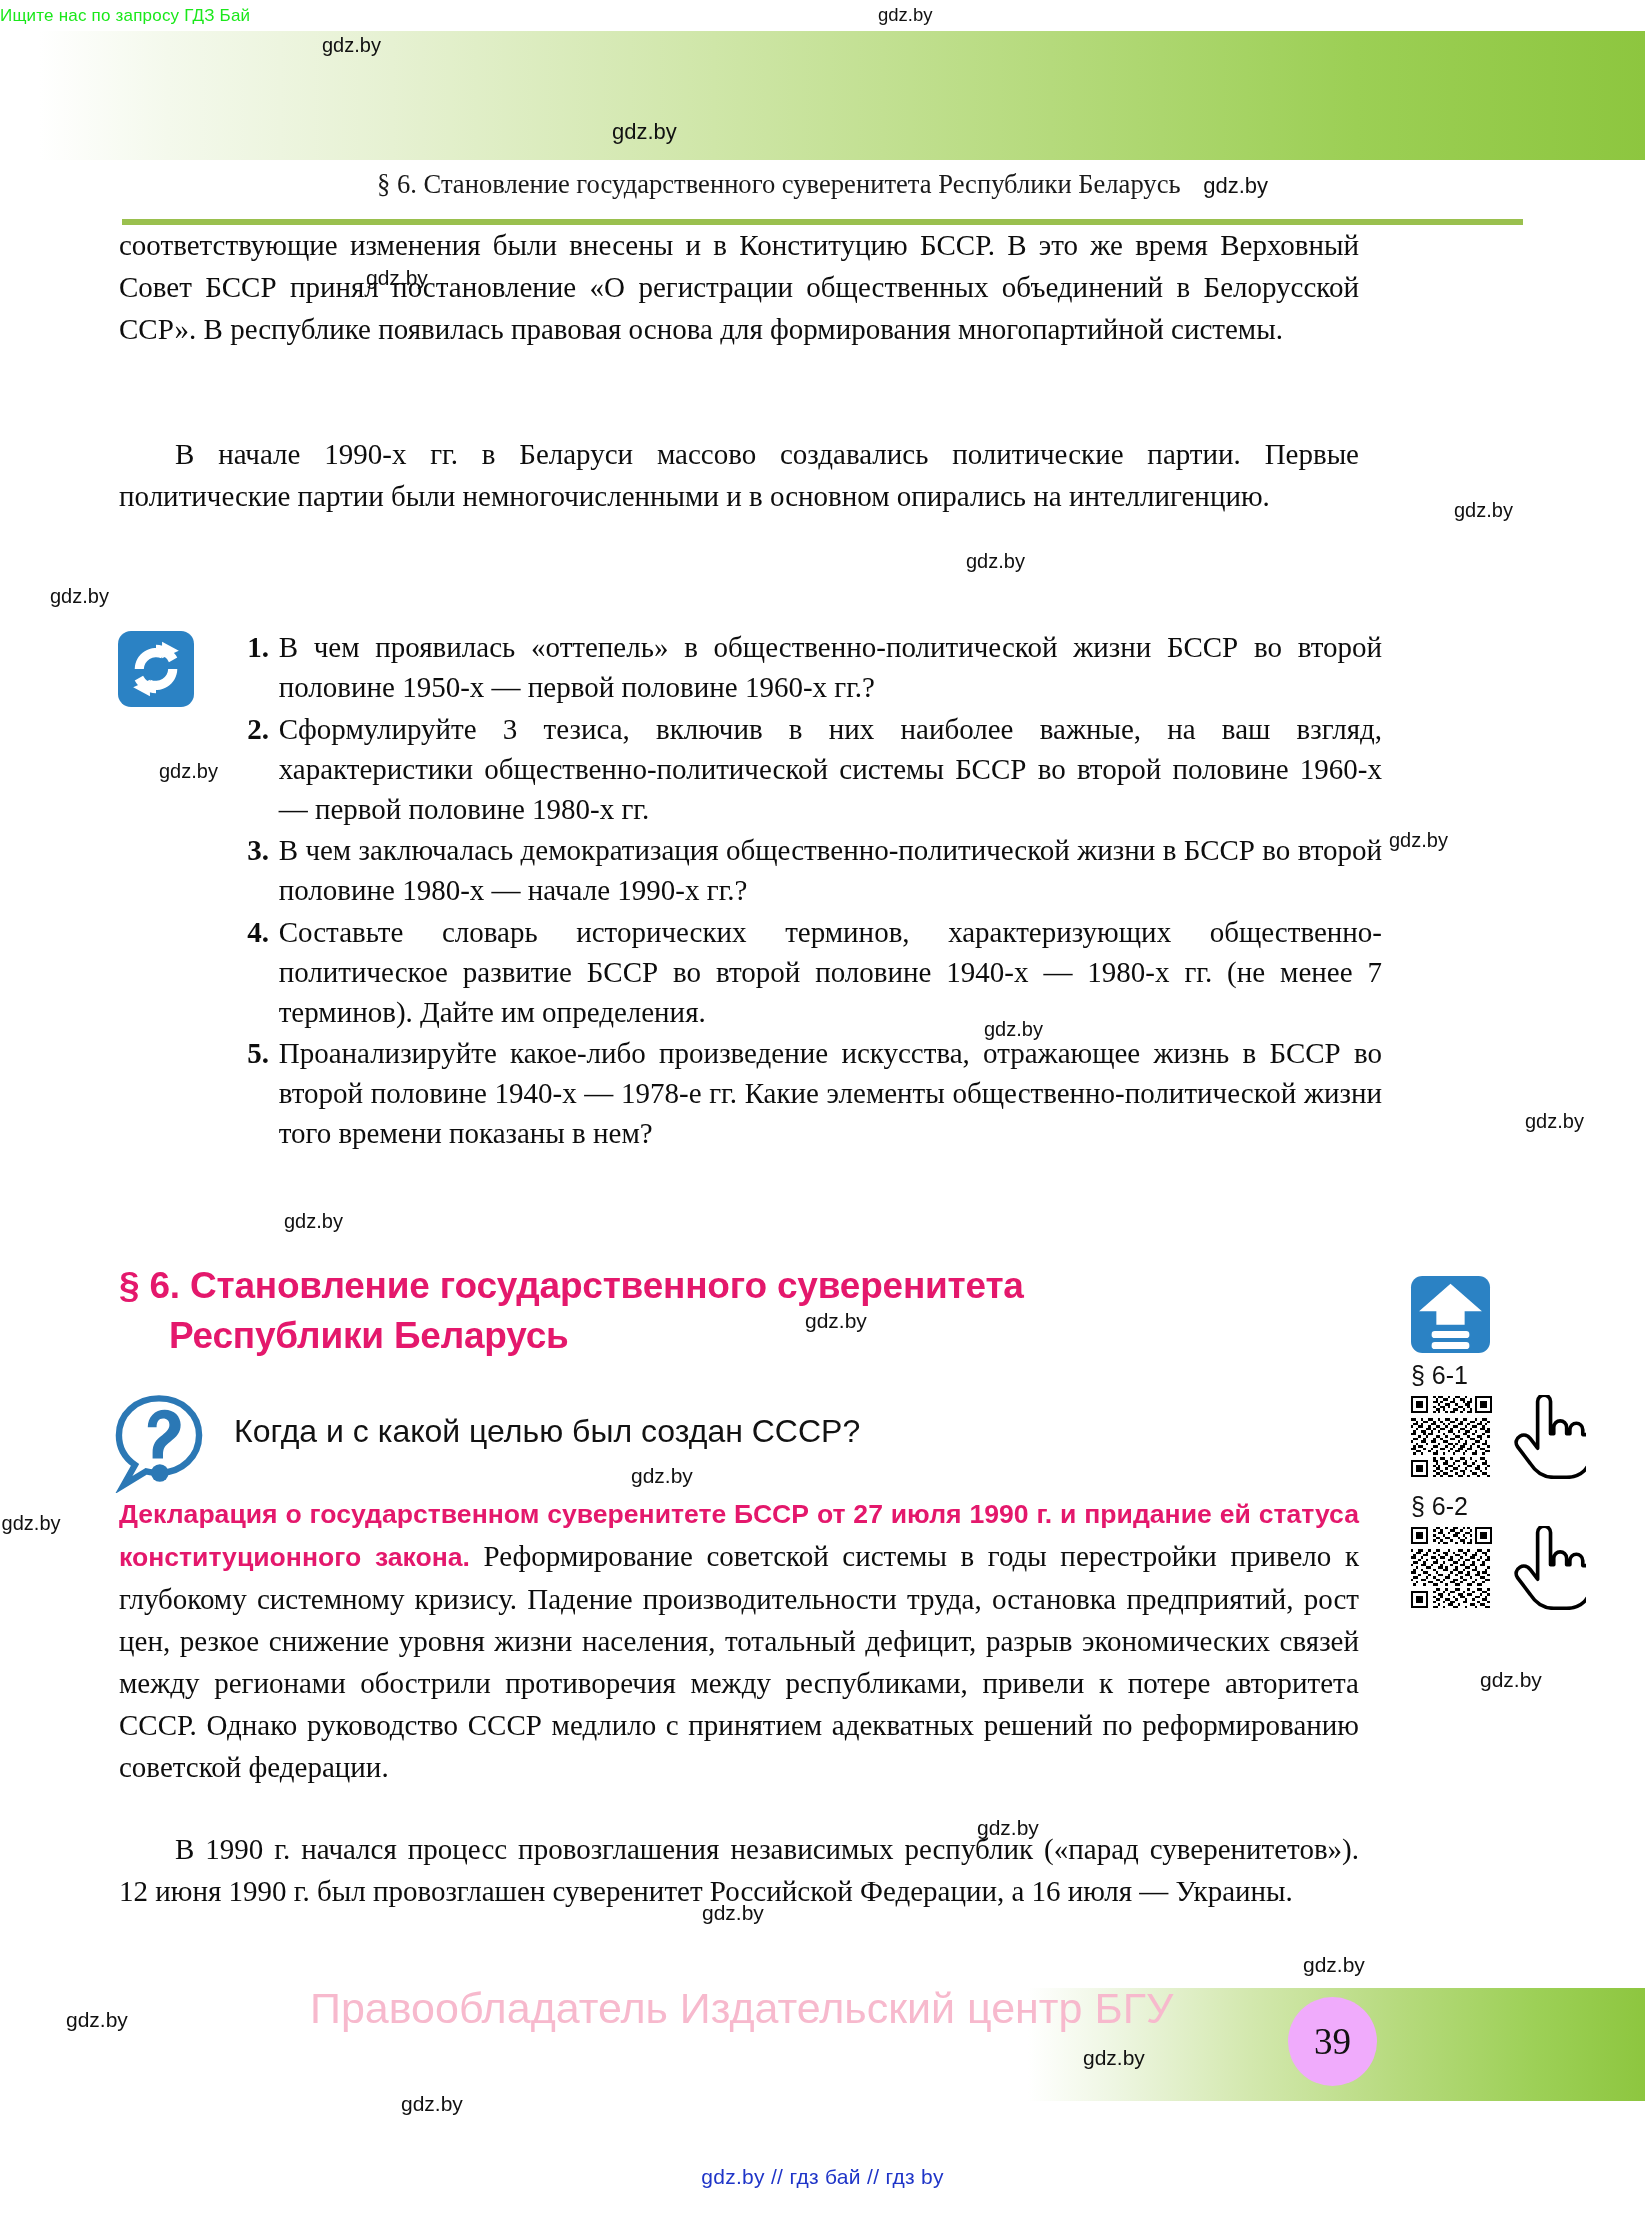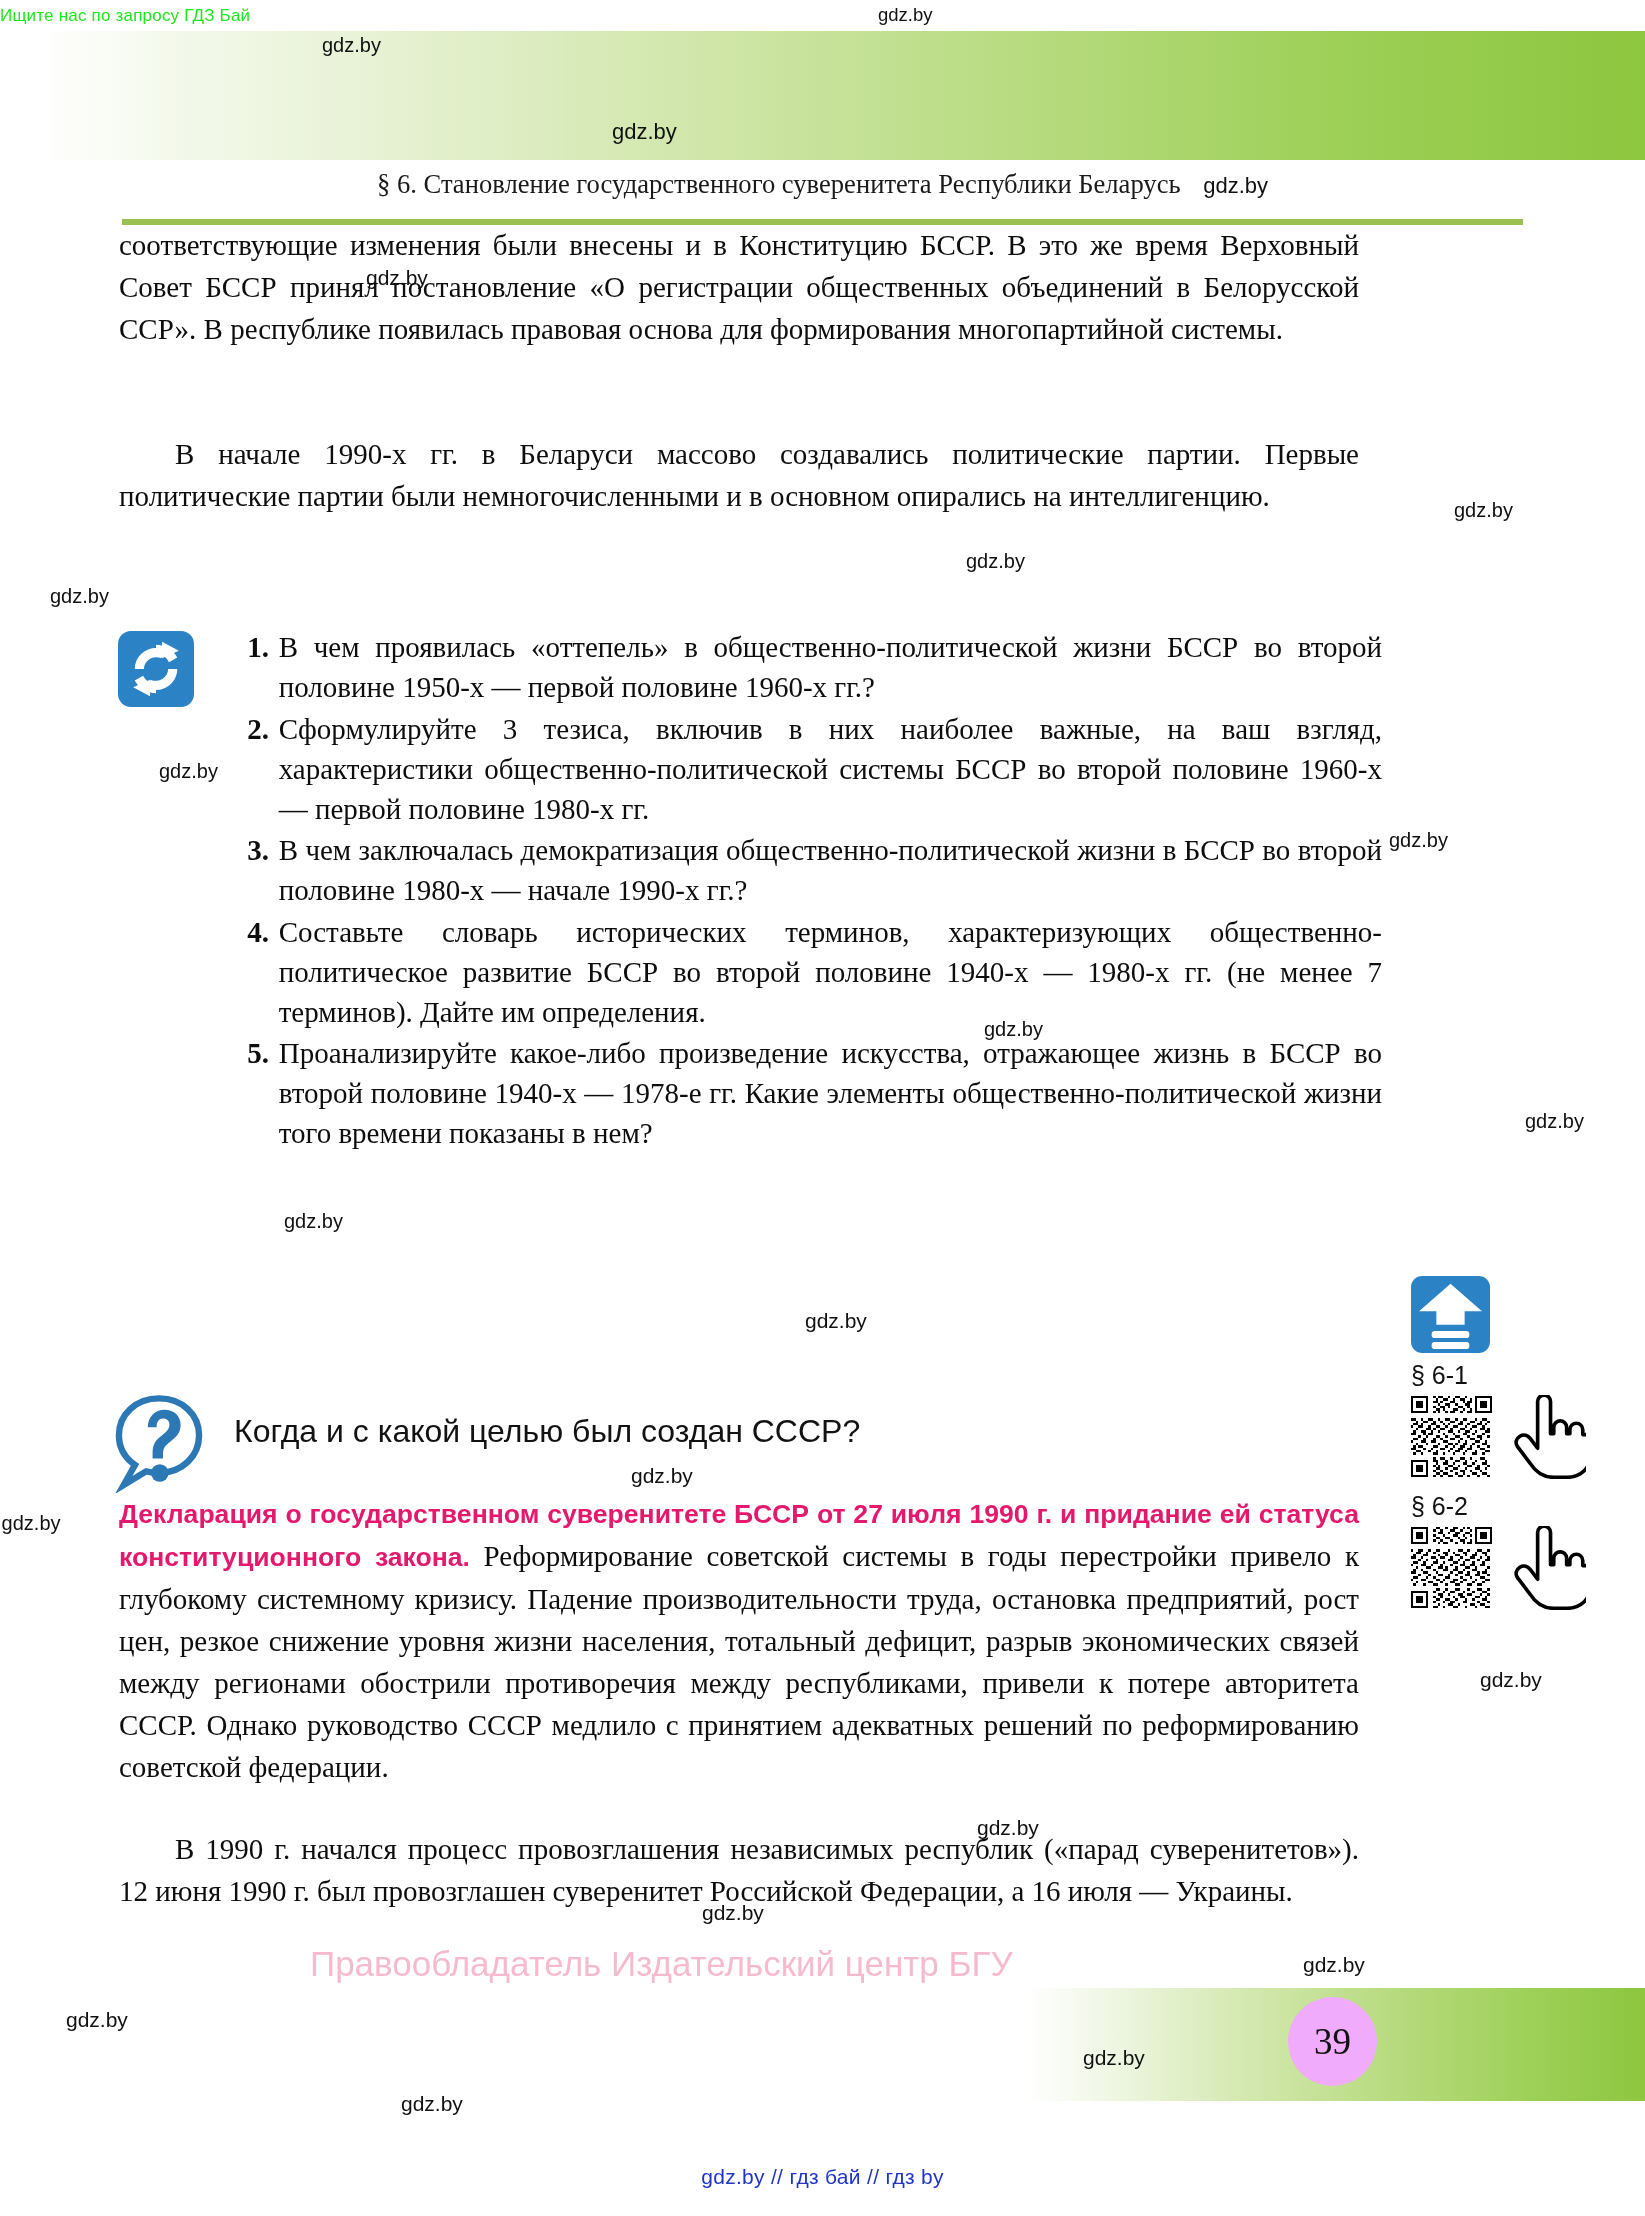--- a/index.html
+++ b/index.html
@@ -206,24 +206,24 @@
     background: #f0abfc;
     font-family: "Liberation Serif", serif;
     font-size: 37px;
     color: #111;
     text-align: center;
     line-height: 89px;
   }
   .copyright-wm {
     position: absolute;
     left: 310px;
-    top: 1944px;
+    top: 1984px;
     width: 966px;
     font-family: "Liberation Sans", sans-serif;
-    font-size: 35px;
+    font-size: 43px;
     color: #f7b9cd;
     white-space: nowrap;
   }
   .footer-links {
     position: absolute;
     left: 0;
     top: 2165px;
     width: 1645px;
     text-align: center;
     font-family: "Liberation Sans", sans-serif;
@@ -292,20 +292,24 @@
     <div class="q-item">
       <span class="q-num">4.</span>
       <span class="q-text">Составьте словарь исторических терминов, характеризующих обществен­но-политическое развитие БССР во второй половине 1940-х — 1980-х гг. (не менее 7 терминов). Дайте им определения.</span>
     </div>
     <div class="q-item">
       <span class="q-num">5.</span>
       <span class="q-text">Проанализируйте какое-либо произведение искусства, отражающее жизнь в БССР во второй половине 1940-х — 1978-е гг. Какие элементы обще­ственно-политической жизни того времени показаны в нем?</span>
     </div>
   </div>
 
+  <div class="sec-title">
+    <span>§ 6. Становление государственного суверенитета</span>
+    <span class="line2">Республики Беларусь</span>
+  </div>
 
   <div class="icon-question">
     <svg viewBox="0 0 112 126" aria-hidden="true">
       <path d="M56 8 C27 8 6 28 6 54 C6 70 13 82 26 91 L12 116 L40 99 C45 100 50 101 56 101 C85 101 106 80 106 54 C106 28 85 8 56 8 Z" fill="none" stroke="#2b78b5" stroke-width="8"></path>
       <path d="M42 44 c0 -13 9 -22 21 -22 c12 0 20 8 20 19 c0 10 -5 15 -13 21 c-7 5 -9 9 -9 16 l0 5 l-13 0 l0 -7 c0 -11 4 -16 12 -22 c6 -5 9 -8 9 -13 c0 -5 -3 -8 -8 -8 c-5 0 -8 4 -8 11 z" fill="#2b78b5"></path>
       <circle cx="57" cy="101" r="11" fill="#2b78b5"></circle>
     </svg>
   </div>
 
   <div class="lead-question">Когда и с какой целью был создан СССР?</div>

